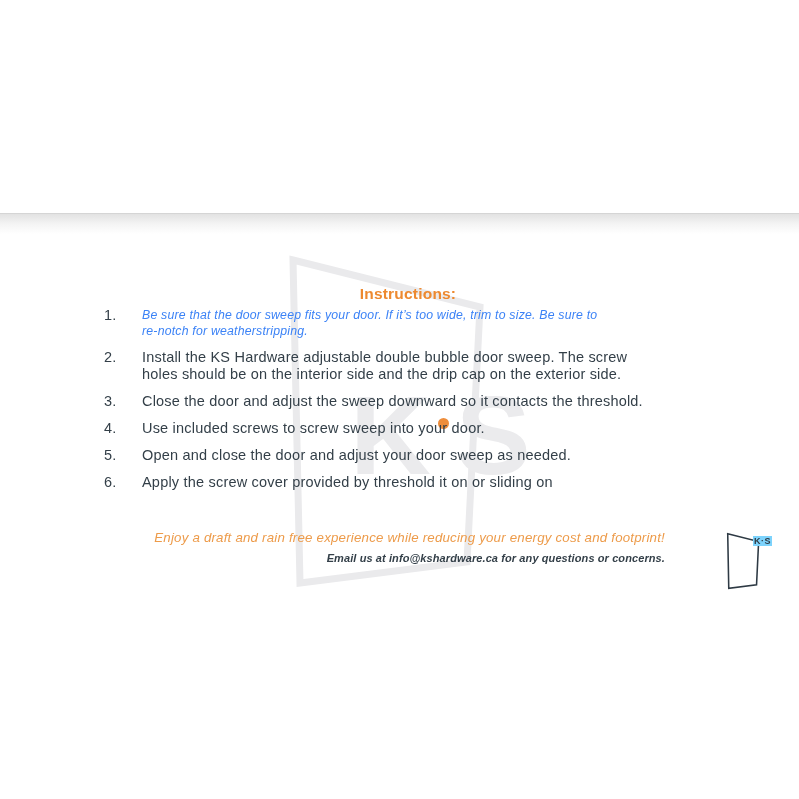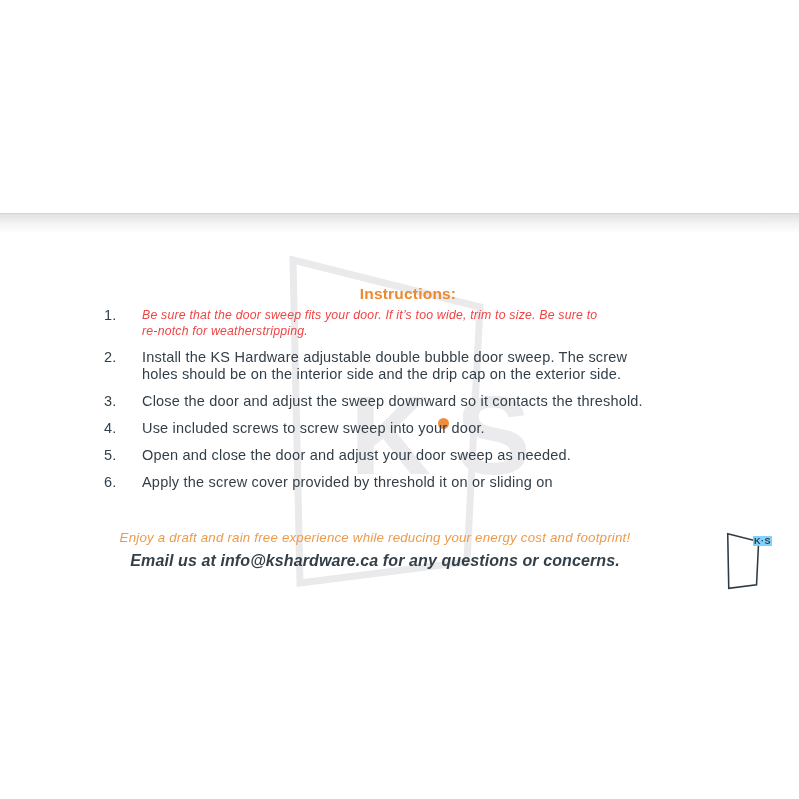--- a/index.html
+++ b/index.html
@@ -42,29 +42,29 @@
   .num{
     width:38px;flex:0 0 38px;
     font-size:14.5px;color:#333f48;line-height:17px;letter-spacing:0.2px;
   }
   .itext{flex:1;}
   .line{
     margin:0;font-size:14.5px;color:#333f48;line-height:17px;
     letter-spacing:0.2px;white-space:pre-line;
   }
   .note{
-    margin:1px 0 0 0;font-size:12.3px;font-style:italic;color:#ef4444;
+    margin:1px 0 0 0;font-size:12.3px;font-style:italic;color:#3b82f6;
     line-height:15.5px;letter-spacing:0.2px;white-space:pre-line;
   }
-  .footer{position:absolute;left:85px;top:530px;width:580px;text-align:center;}
+  .footer{position:absolute;left:85px;top:530px;width:580px;text-align:right;}
   .tagline{
     margin:0;font-size:13.3px;font-style:italic;color:#ed9b4a;letter-spacing:0.2px;
   }
   .contact{
-    margin:7px 0 0 0;font-size:16px;font-style:italic;font-weight:700;
+    margin:7px 0 0 0;font-size:11px;font-style:italic;font-weight:700;
     color:#333f48;letter-spacing:0.1px;
   }
   
   .logo{position:absolute;left:719px;top:532px;width:48px;height:58px;}
   .logo svg{position:absolute;left:0;top:0;}
   .logo-label{
     position:absolute;right:-5px;top:4px;
     background:#7dd3fc;padding:0 1px;
     font-size:9px;font-weight:700;color:#2e3a44;letter-spacing:0.5px;
   }

